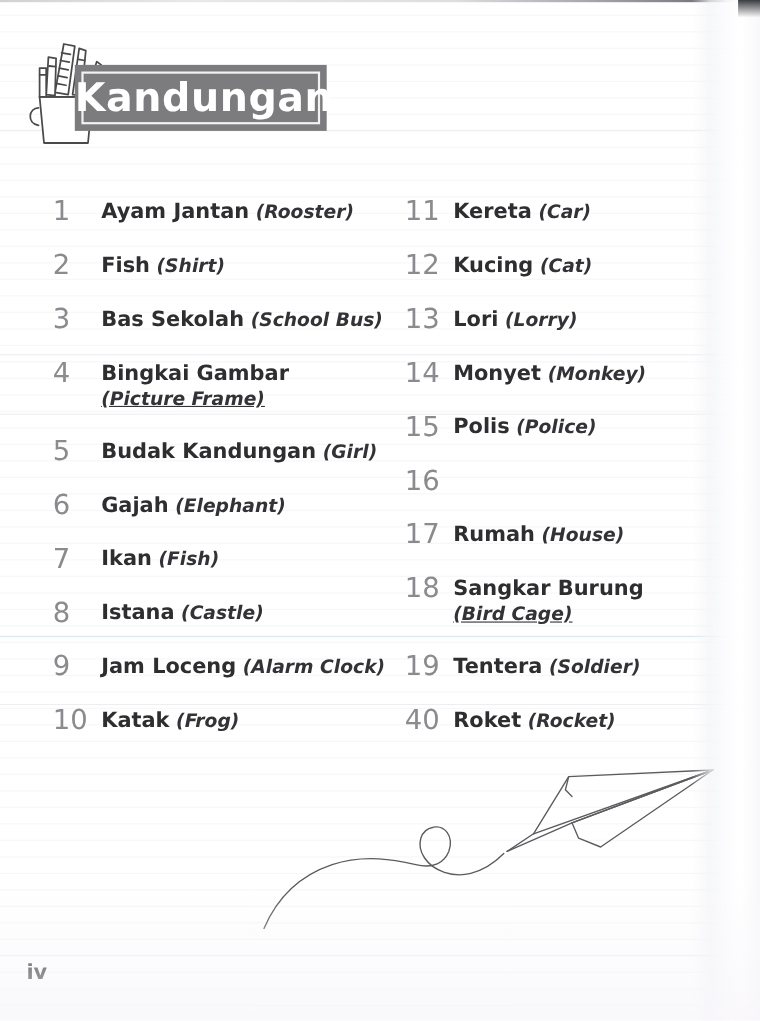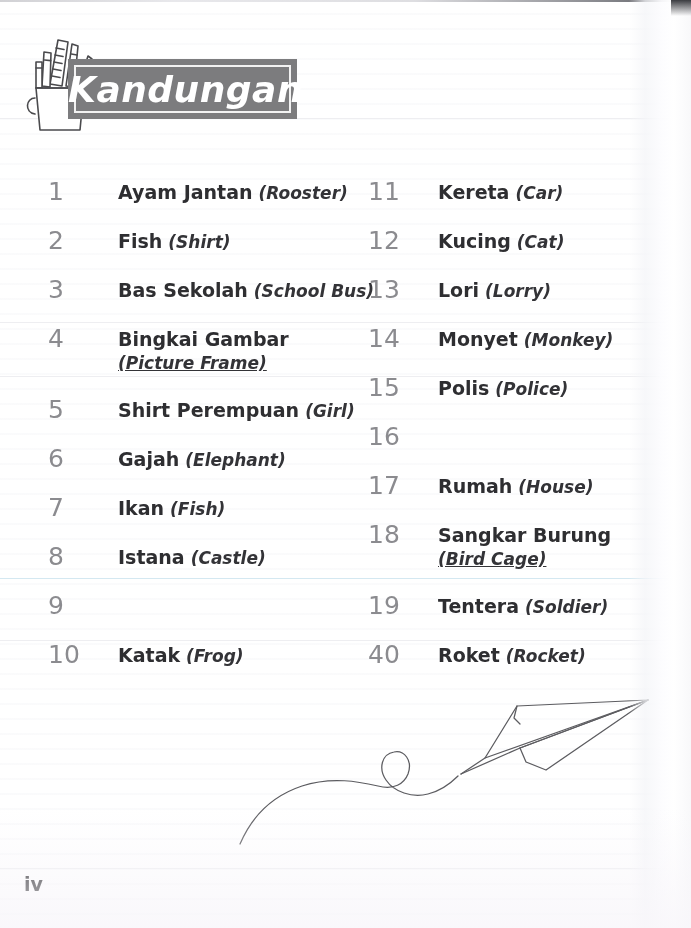--- a/index.html
+++ b/index.html
@@ -113,21 +113,20 @@
     position: absolute;
     left: 0; right: 0; top: 50%;
     transform: translateY(-50%);
     text-align: center;
     color: #ffffff;
     font-family: "DejaVu Sans", sans-serif;
     font-size: 36px;
     font-weight: 700;
     letter-spacing: .5px;
     z-index: 2;
-    font-style: italic;
   }
 
   
   .contents {
     position: absolute;
     left: 0; top: 178px;
     width: 691px;
   }
   .column {
     position: absolute;
@@ -157,21 +156,20 @@
   }
   .column.right .entry-num { width: 44px; }
 
   .entry-body {
     flex: 1 1 auto;
     padding-top: 2px;
   }
   .entry-line {
     line-height: 24px;
     white-space: normal;
-    margin-left: 26px;
   }
   .entry-malay {
     color: #2e2e31;
     font-family: "DejaVu Sans", sans-serif;
     font-size: 19px;
     font-weight: 700;
   }
   .entry-english {
     color: #333337;
     font-family: "DejaVu Sans", sans-serif;
@@ -273,21 +271,21 @@
         </div>
         <div class="entry wrap">
           <div class="entry-num">4</div>
           <div class="entry-body">
             <div class="entry-line"><span class="entry-malay">Bingkai Gambar</span><span class="entry-english">(Picture Frame)</span></div>
           </div>
         </div>
         <div class="entry">
           <div class="entry-num">5</div>
           <div class="entry-body">
-            <div class="entry-line"><span class="entry-malay">Shirt Perempuan</span><span class="entry-english">(Girl)</span></div>
+            <div class="entry-line"><span class="entry-malay">Budak Kandungan</span><span class="entry-english">(Girl)</span></div>
           </div>
         </div>
         <div class="entry">
           <div class="entry-num">6</div>
           <div class="entry-body">
             <div class="entry-line"><span class="entry-malay">Gajah</span><span class="entry-english">(Elephant)</span></div>
           </div>
         </div>
         <div class="entry">
           <div class="entry-num">7</div>
@@ -296,20 +294,23 @@
           </div>
         </div>
         <div class="entry">
           <div class="entry-num">8</div>
           <div class="entry-body">
             <div class="entry-line"><span class="entry-malay">Istana</span><span class="entry-english">(Castle)</span></div>
           </div>
         </div>
         <div class="entry">
           <div class="entry-num">9</div>
+          <div class="entry-body">
+            <div class="entry-line"><span class="entry-malay">Jam Loceng</span><span class="entry-english">(Alarm Clock)</span></div>
+          </div>
         </div>
         <div class="entry">
           <div class="entry-num">10</div>
           <div class="entry-body">
             <div class="entry-line"><span class="entry-malay">Katak</span><span class="entry-english">(Frog)</span></div>
           </div>
         </div>
       </div>
     <div class="column right" id="col-right">
         <div class="entry">

